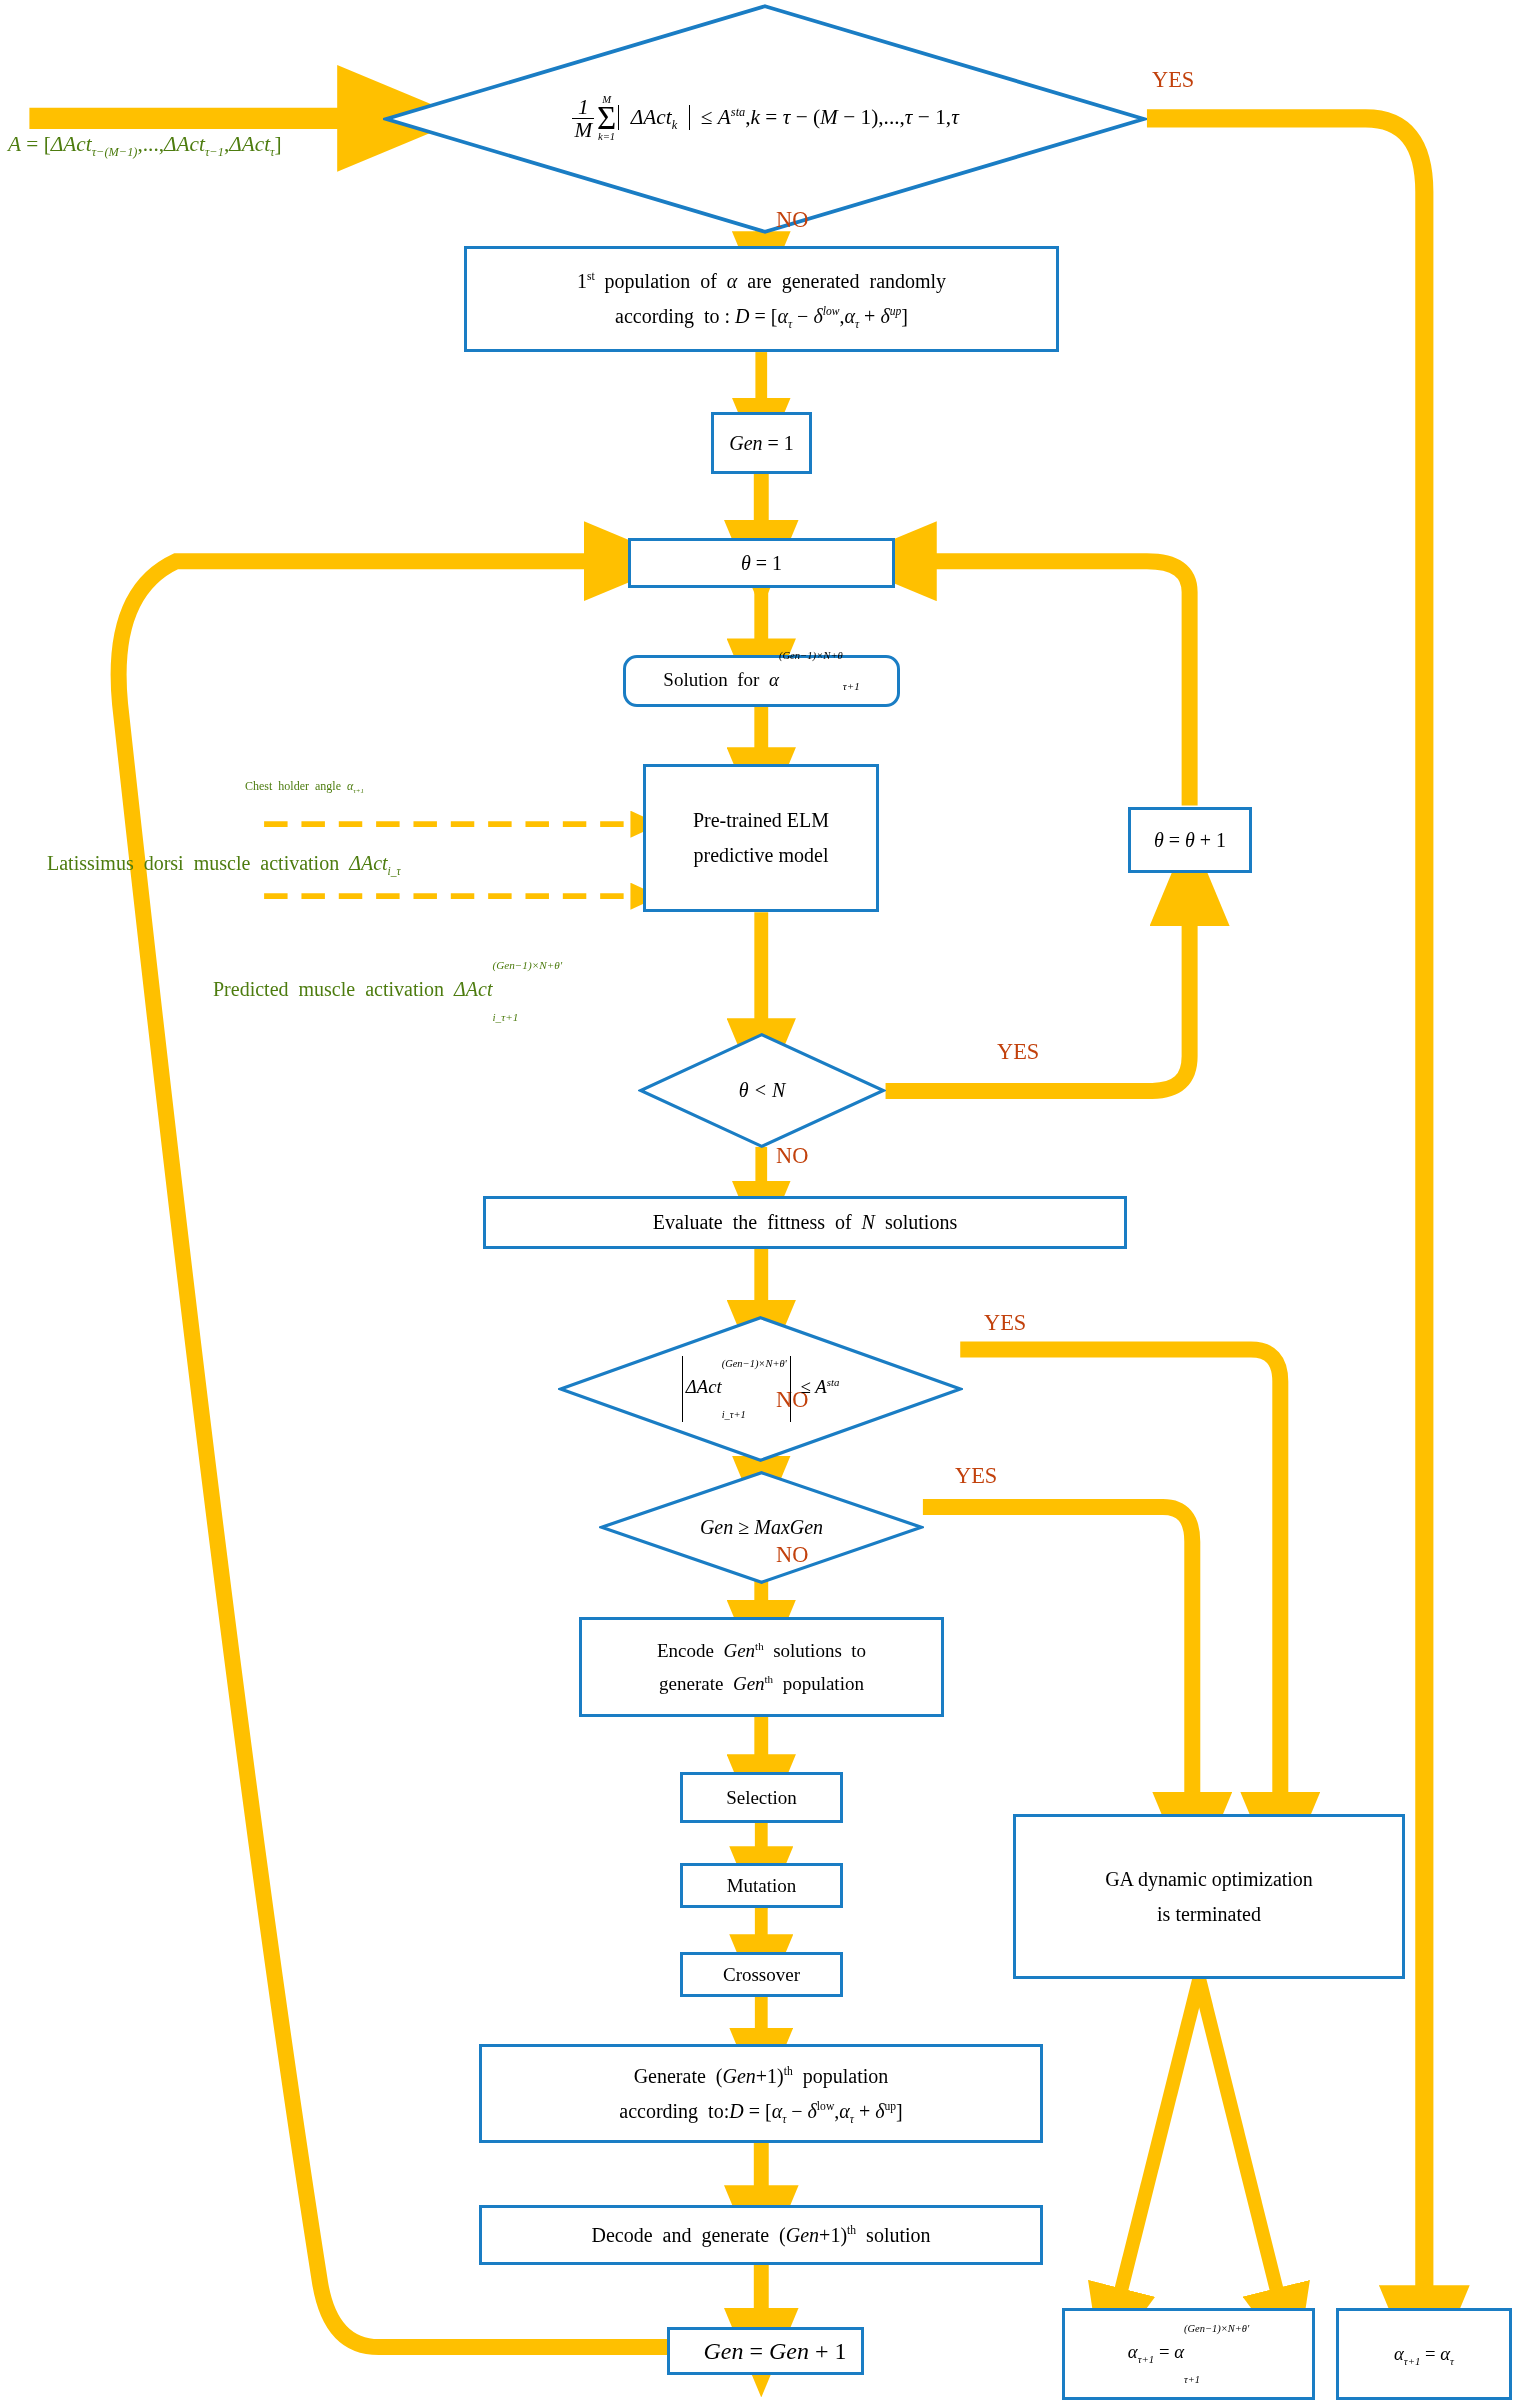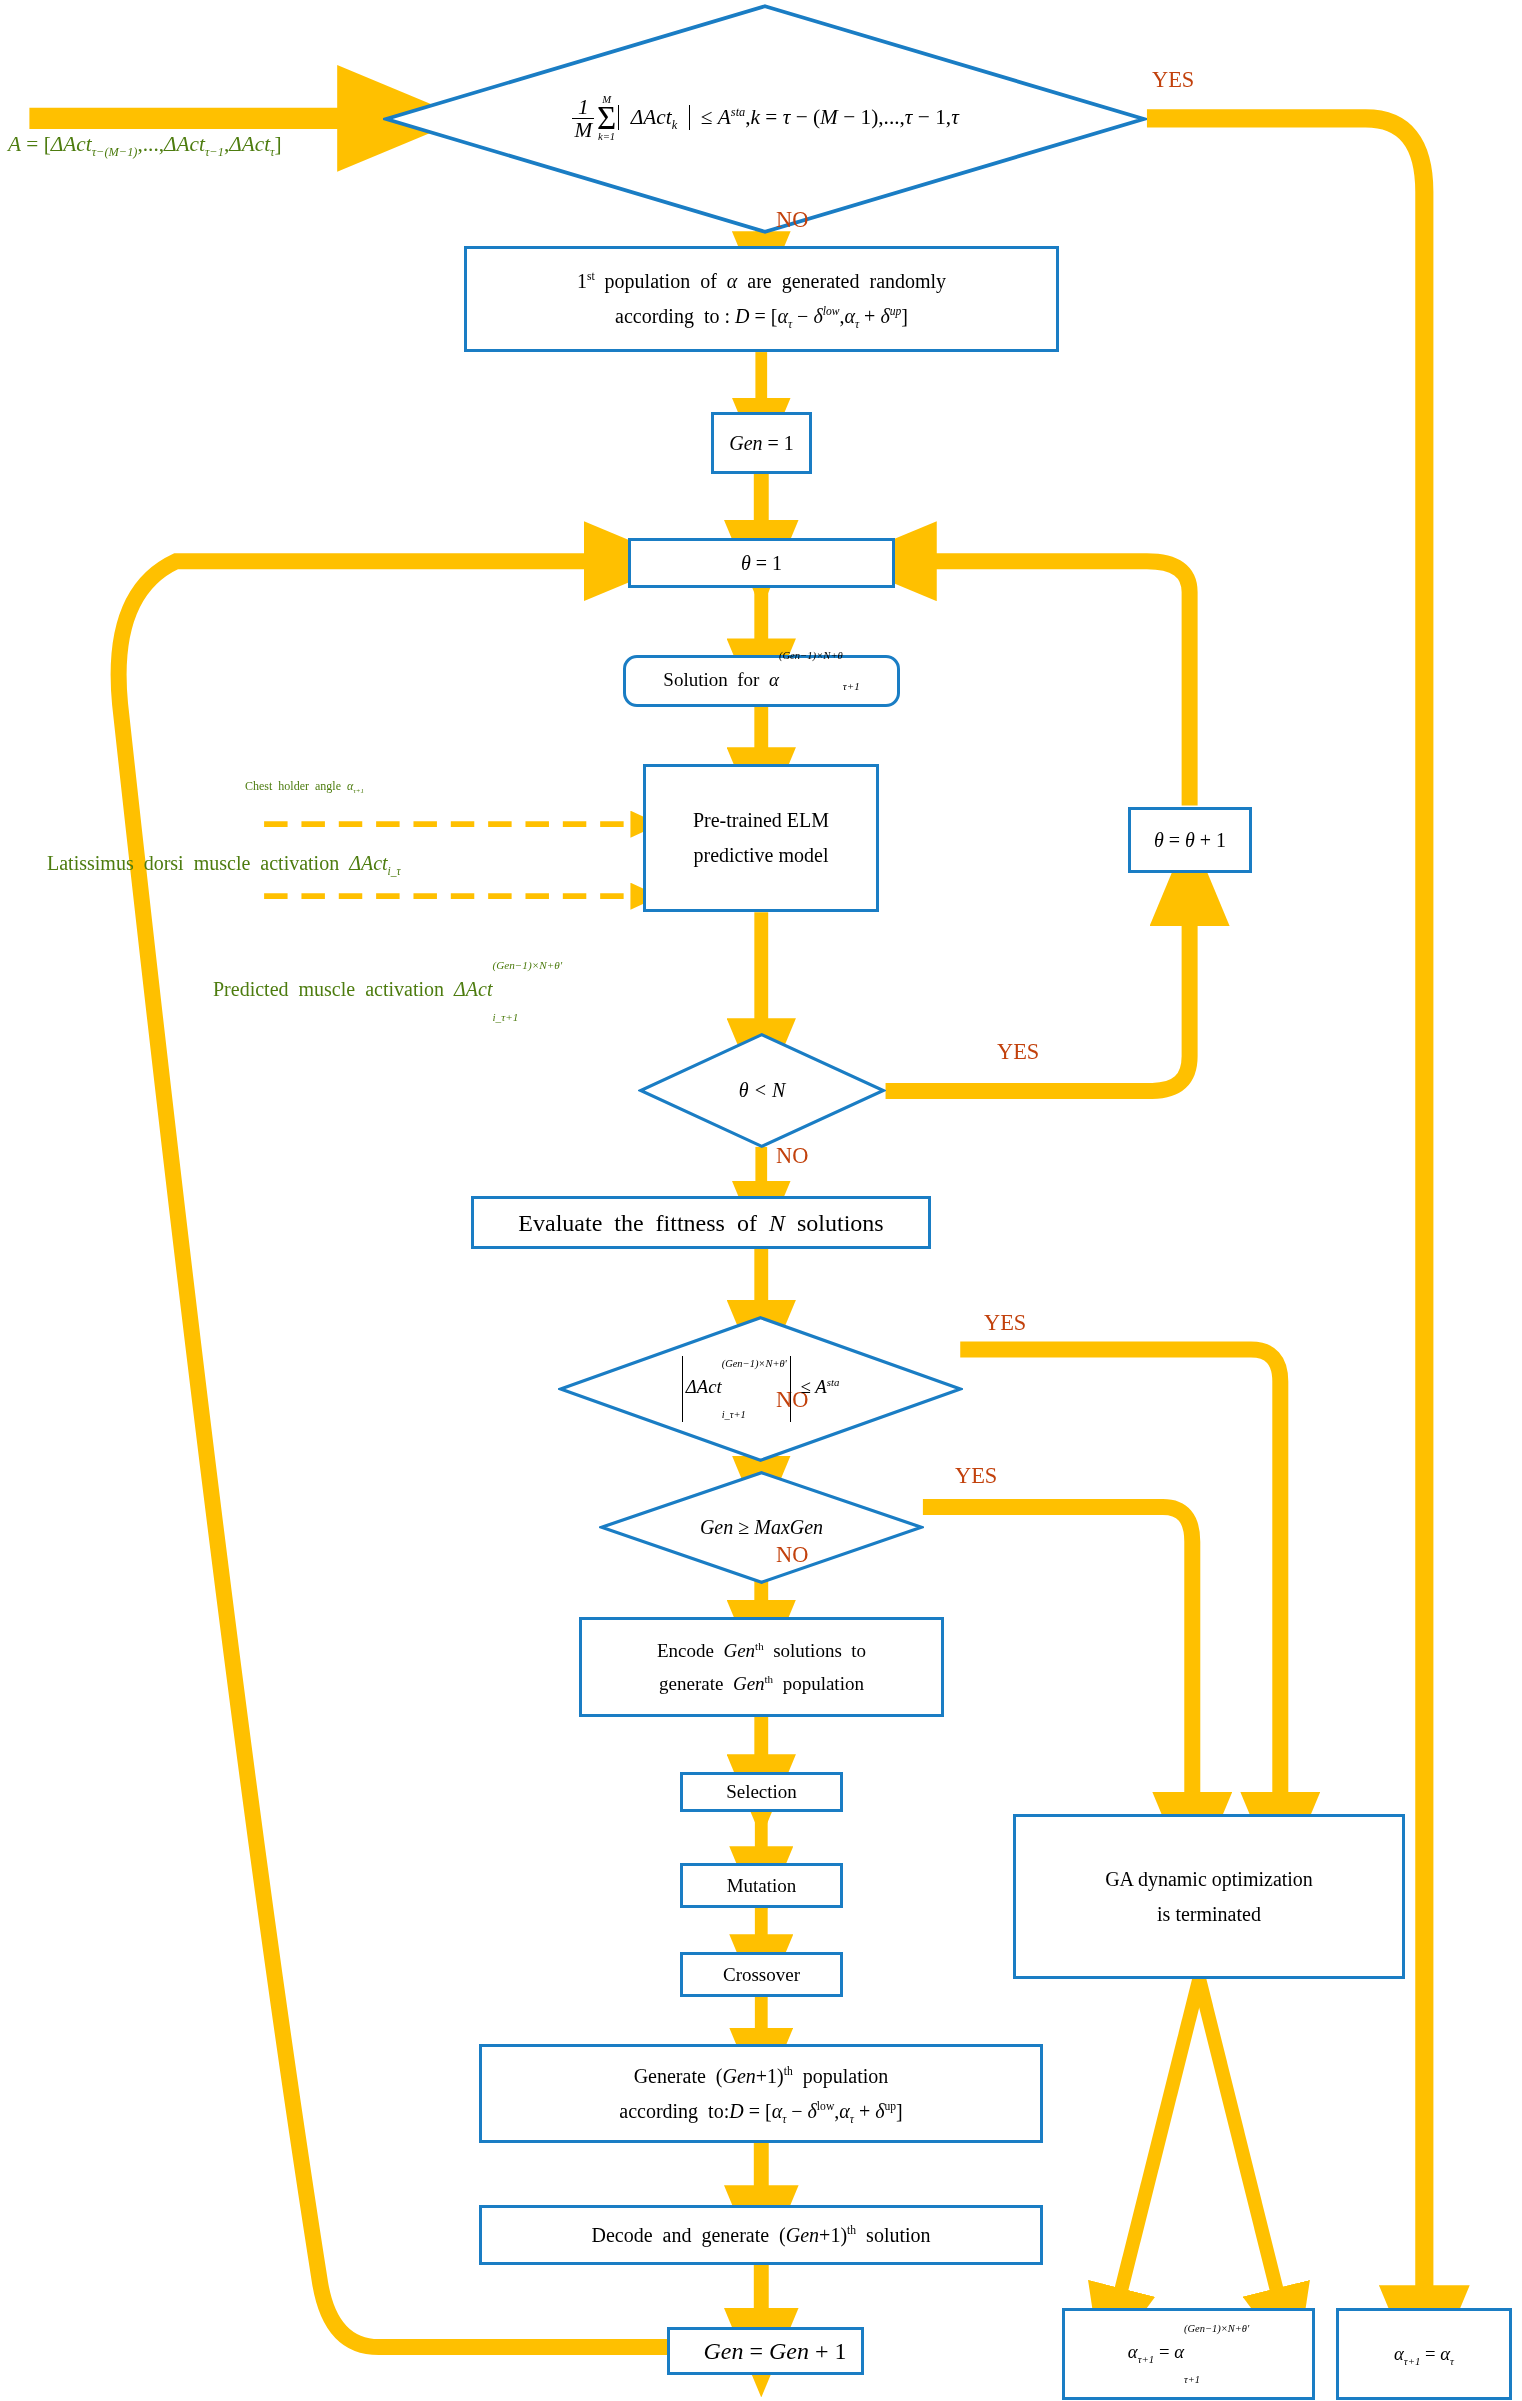--- a/index.html
+++ b/index.html
@@ -183,21 +183,21 @@
     <svg class="dshape" viewBox="0 0 465 220" preserveAspectRatio="none">
       <polygon points="232,5 460,110 232,215 5,110" fill="#fff" stroke="#1a7dc4" stroke-width="6"></polygon>
     </svg>
     <div class="dlabel">
       <i class="it">θ &lt; N</i>
     </div>
   </div>
   <div class="yn" style="left:997px;top:1039px;font-size:22.4px;">YES</div>
   <div class="yn" style="left:776px;top:1143px;font-size:22.4px;">NO</div>
 
-  <div class="node" style="left:471px;top:1196px;width:460px;height:53px;font-size:24px;">
+  <div class="node" style="left:483px;top:1196px;width:644px;height:53px;font-size:20px;">
     <div class="txt">
       Evaluate&nbsp; the&nbsp; fittness&nbsp; of&nbsp; <i class="it">N</i>&nbsp; solutions
     </div>
   </div>
 
   <div class="diamond" style="left:558px;top:1315px;width:405px;height:148px;font-size:18.7px;">
     <svg class="dshape" viewBox="0 0 760 278" preserveAspectRatio="none">
       <polygon points="380,5 755,139 380,273 5,139" fill="#fff" stroke="#1a7dc4" stroke-width="6"></polygon>
     </svg>
     <div class="dlabel">
@@ -222,21 +222,21 @@
   <div class="yn" style="left:955px;top:1463px;font-size:22.4px;">YES</div>
   <div class="yn" style="left:776px;top:1542px;font-size:22.4px;">NO</div>
 
   <div class="node" style="left:579px;top:1617px;width:365px;height:100px;font-size:19px;">
     <div class="txt">
       <div>Encode&nbsp; <i class="it">Gen</i><sup>th</sup>&nbsp; solutions&nbsp; to</div>
       <div>generate&nbsp; <i class="it">Gen</i><sup>th</sup>&nbsp; population</div>
     </div>
   </div>
 
-  <div class="node" style="left:680px;top:1772px;width:163px;height:40px;font-size:19px;">
+  <div class="node" style="left:680px;top:1772px;width:163px;height:51px;font-size:19px;">
     <div class="txt">Selection</div>
   </div>
   <div class="node" style="left:680px;top:1863px;width:163px;height:45px;font-size:19px;">
     <div class="txt">Mutation</div>
   </div>
   <div class="node" style="left:680px;top:1952px;width:163px;height:45px;font-size:19px;">
     <div class="txt">Crossover</div>
   </div>
 
   <div class="node" style="left:1013px;top:1814px;width:392px;height:165px;font-size:20px;">

